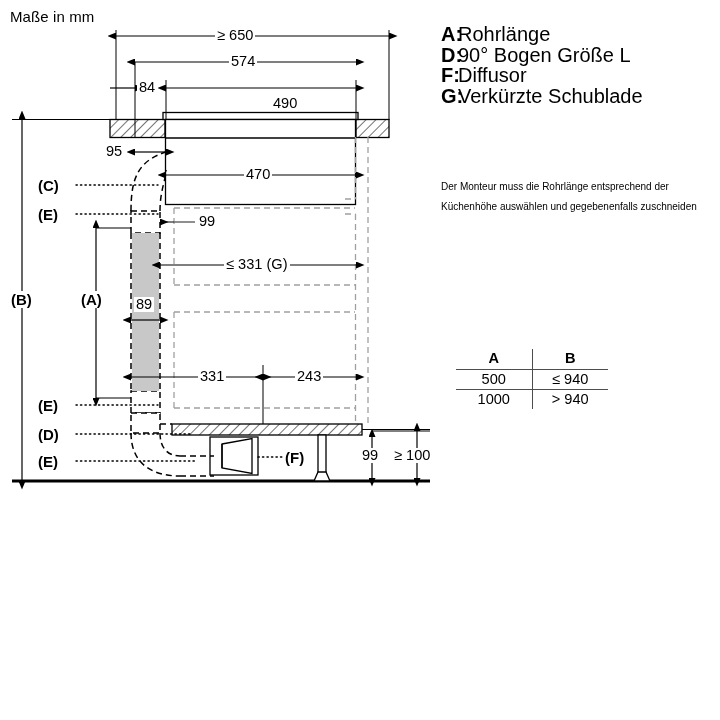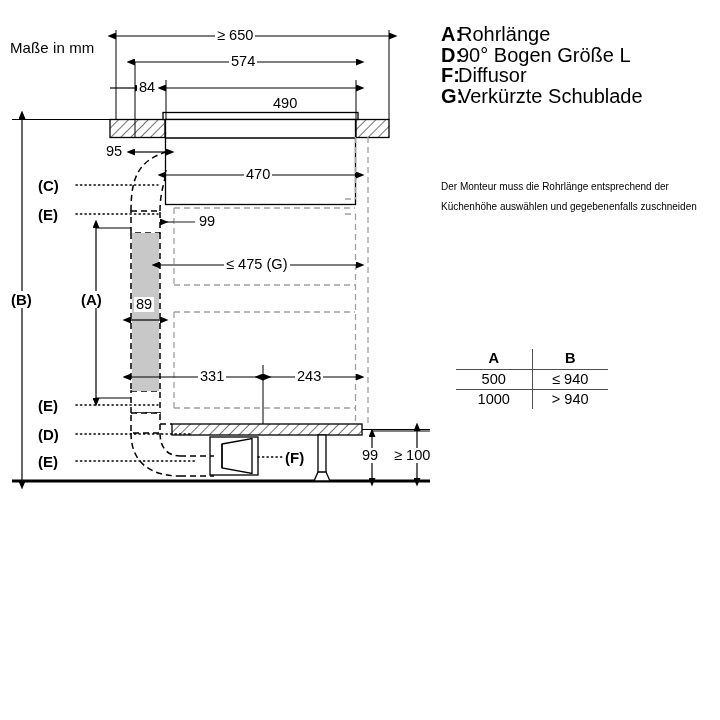--- a/index.html
+++ b/index.html
@@ -23,21 +23,20 @@
     height: 720px;
   }
   .abs { position: absolute; }
 
   
   #units-note {
     left: 10px; top: 8px;
     font-size: 15px;
     letter-spacing: 0.1px;
     white-space: nowrap;
-    margin-top: 31px;
   }
   #legend {
     left: 441px; top: 24px;
     font-size: 20px;
     line-height: 20.6px;
   }
   .legend-row { display: block; white-space: nowrap; }
   .legend-key {
     font-weight: bold;
     display: inline-block;
@@ -277,21 +276,21 @@
     </g>
   </svg>
 
   <div class="dimtext" style="left:215px; top:28px;">≥ 650</div>
   <div class="dimtext" style="left:229px; top:54px;">574</div>
   <div class="dimtext" style="left:137px; top:80px;">84</div>
   <div class="dimtext" style="left:271px; top:96px;">490</div>
   <div class="dimtext" style="left:104px; top:144px;">95</div>
   <div class="dimtext" style="left:244px; top:167px;text-align:center;">470</div>
   <div class="dimtext" style="left:197px; top:214px;">99</div>
-  <div class="dimtext" style="left:224px; top:257px;">≤ 475 (G)</div>
+  <div class="dimtext" style="left:224px; top:257px;">≤ 331 (G)</div>
   <div class="dimtext" style="left:134px; top:297px;">89</div>
   <div class="dimtext" style="left:198px; top:369px;">331</div>
   <div class="dimtext" style="left:295px; top:369px;">243</div>
   <div class="dimtext" style="left:360px; top:448px;">99</div>
   <div class="dimtext" style="left:392px; top:448px;">≥ 100</div>
 
   <div class="tag" style="left:10px; top:291px;">(B)</div>
   <div class="tag" style="left:80px; top:291px;">(A)</div>
   <div class="tag" style="left:37px; top:177px;">(C)</div>
   <div class="tag" style="left:37px; top:206px;">(E)</div>

